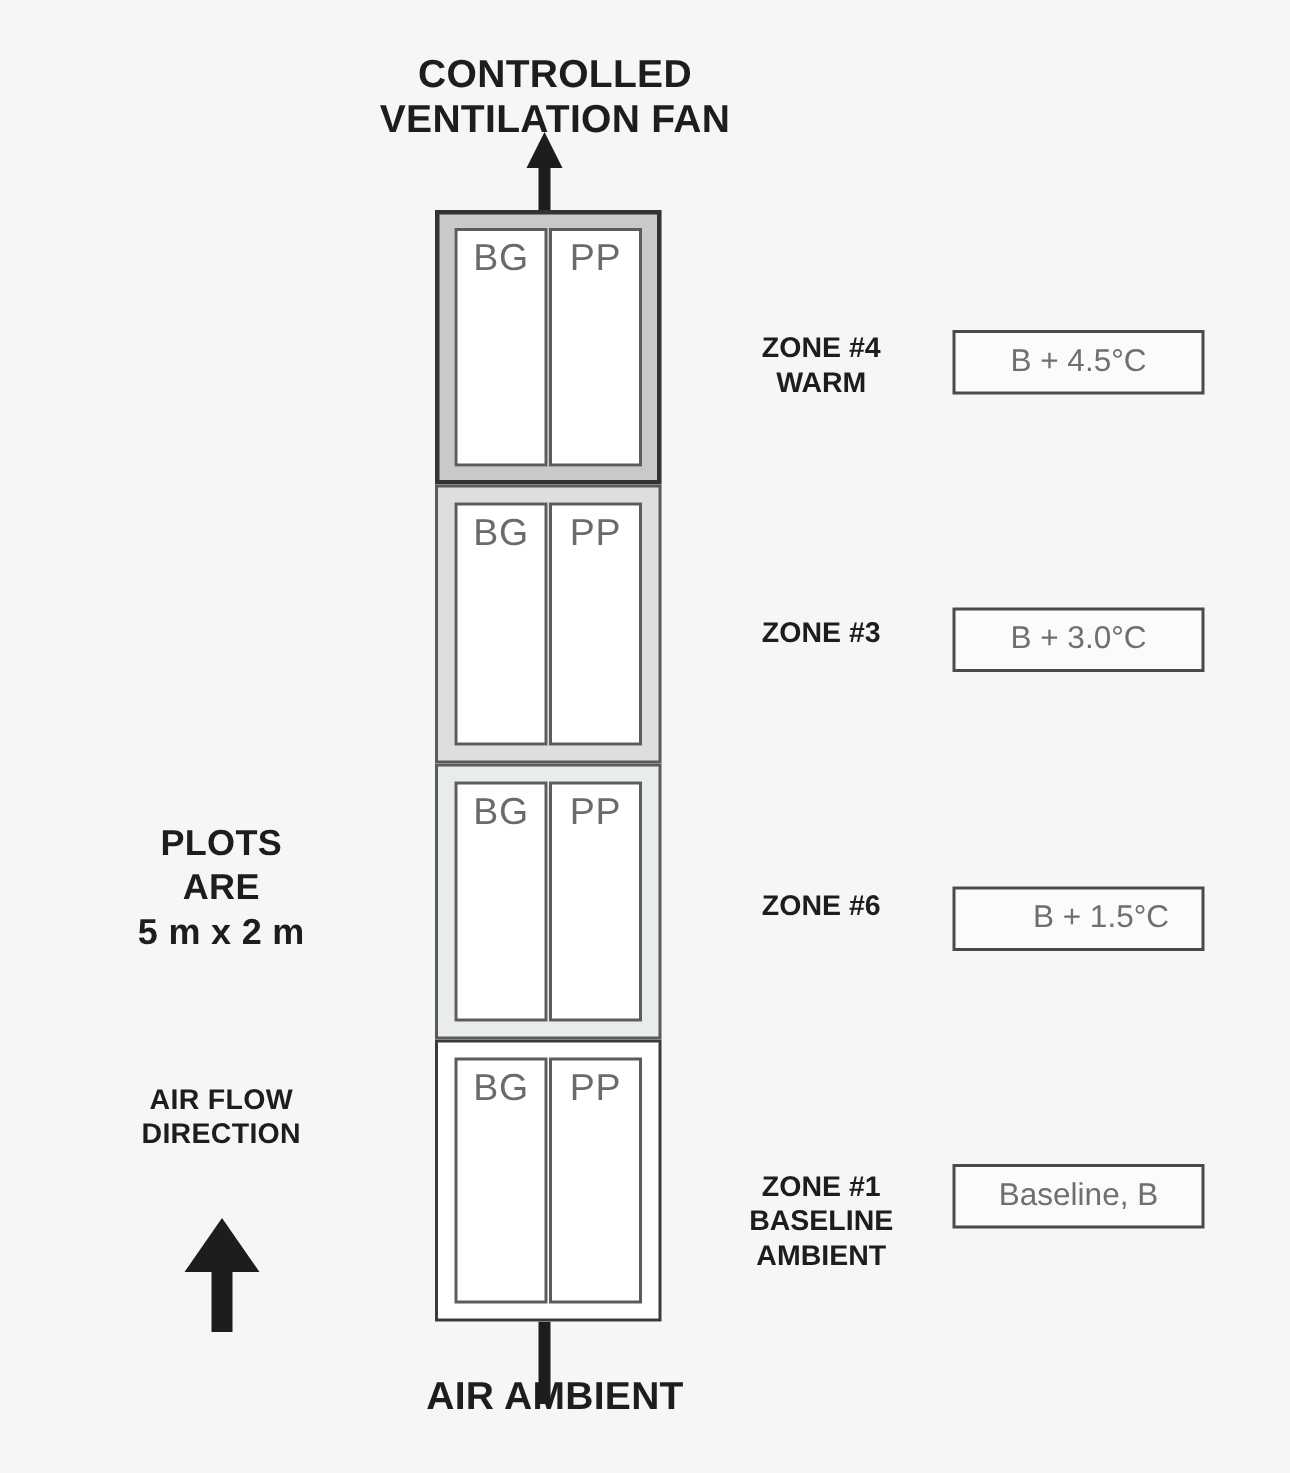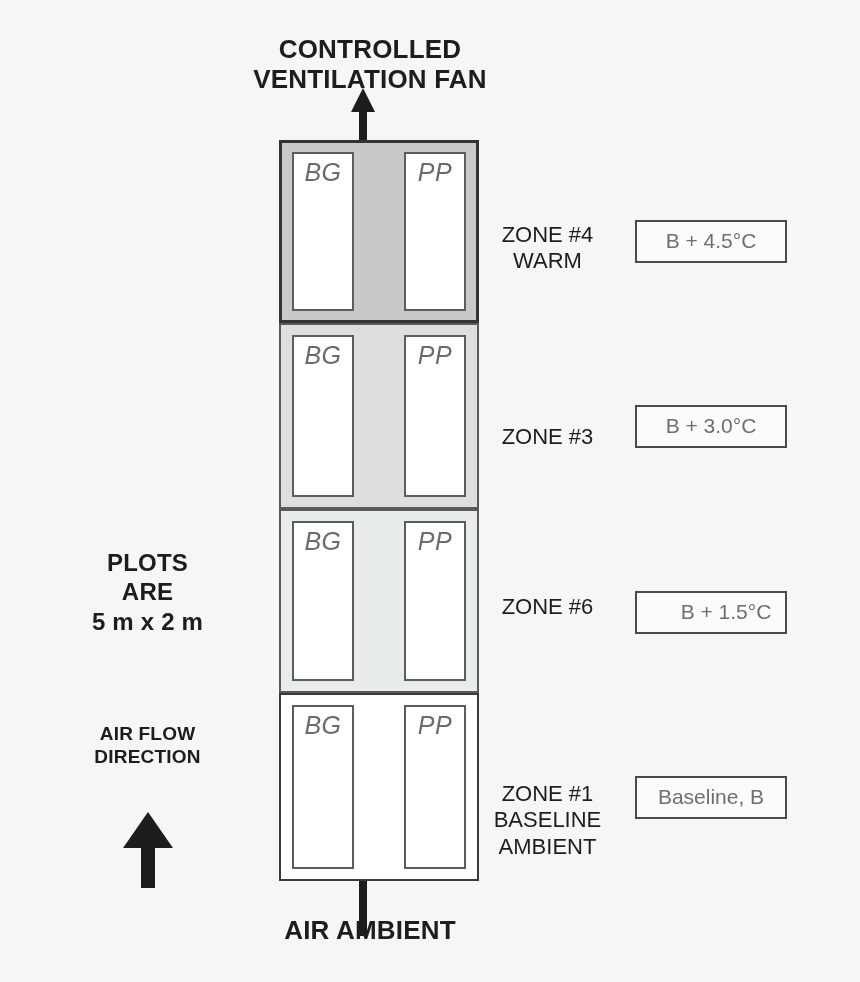--- a/index.html
+++ b/index.html
@@ -73,24 +73,23 @@
   
   #zone-stack {
     position: absolute;
     left: 274px;
     top: 140px;
     width: 178px;
     height: 741px;
   }
   .zone {
     position: absolute;
-    left: 5px;
-    width: 200px;
+    left: 16px;
+    width: 151px;
     box-sizing: border-box;
-    font-style: italic;
   }
   .zone-inner {
     position: absolute;
     inset: 0;
     box-sizing: border-box;
   }
   
   #zone-4 { top: 0px;   height: 183px; }
   #zone-4 .zone-inner {
     background: #c9c9c9;
@@ -154,46 +153,46 @@
     position: absolute;
     left: 470px;
     width: 340px;
     height: 0;
   }
   .zone-name {
     position: absolute;
     left: 0;
     width: 155px;
     text-align: center;
-    font-size: 22px;
-    font-weight: normal;
+    font-size: 19px;
+    font-weight: bold;
     color: #1d1d1f;
     line-height: 1.2;
     white-space: pre-line;
   }
   .temp-chip {
     position: absolute;
     left: 165px;
-    width: 152px;
+    width: 168px;
     box-sizing: border-box;
     background: #fbfbfb;
     border: 2px solid #4a4a4a;
     text-align: center;
     font-size: 21px;
     color: #6f6f6f;
     padding: 7px 0 8px 0;
     font-family: "Liberation Sans", sans-serif;
   }
 
   #row-4 { top: 222px; }
   #row-4 .zone-name { top: 0; }
   #row-4 .temp-chip { top: -2px; }
 
   #row-3 { top: 408px; }
-  #row-3 .zone-name { top: 16px; }
+  #row-3 .zone-name { top: 4px; }
   #row-3 .temp-chip { top: -3px; }
 
   #row-2 { top: 594px; }
   #row-2 .zone-name { top: 0; }
   #row-2 .temp-chip { top: -3px; padding-left: 30px; }
 
   #row-1 { top: 781px; }
   #row-1 .zone-name { top: 0; }
   #row-1 .temp-chip { top: -5px; }
 </style>

